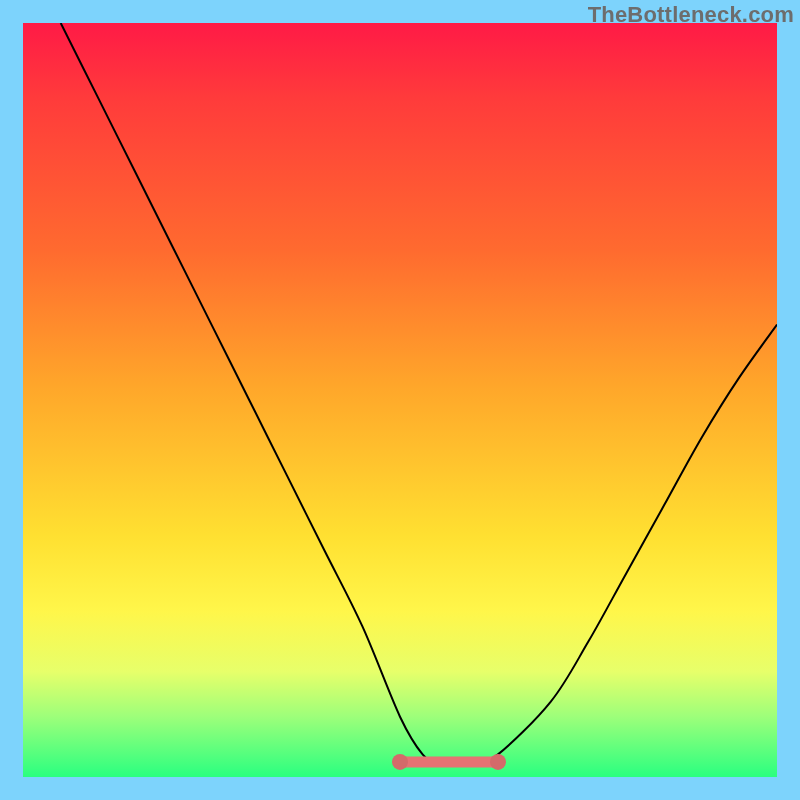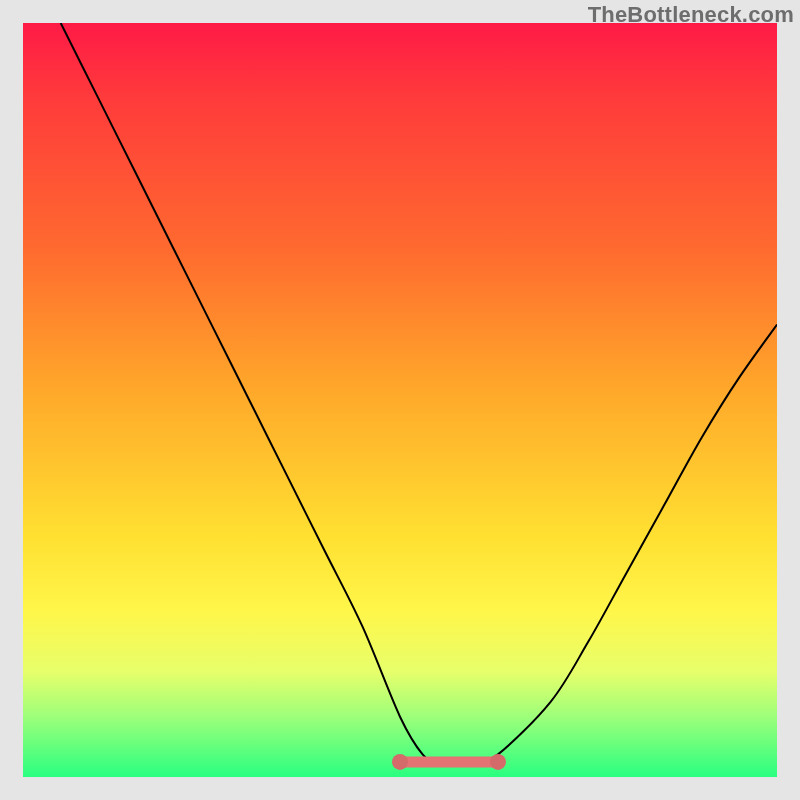--- a/index.html
+++ b/index.html
@@ -9,21 +9,21 @@
     height: 800px;
     background: #000;
     overflow: hidden;
   }
   .frame {
     position: absolute;
     left: 0;
     top: 0;
     width: 800px;
     height: 800px;
-    background: #e5e5e5;
+    background: #7dd3fc;
   }
   .plot {
     position: absolute;
     left: 23px;
     top: 23px;
     width: 754px;
     height: 754px;
     
     background: linear-gradient(
       to bottom,

